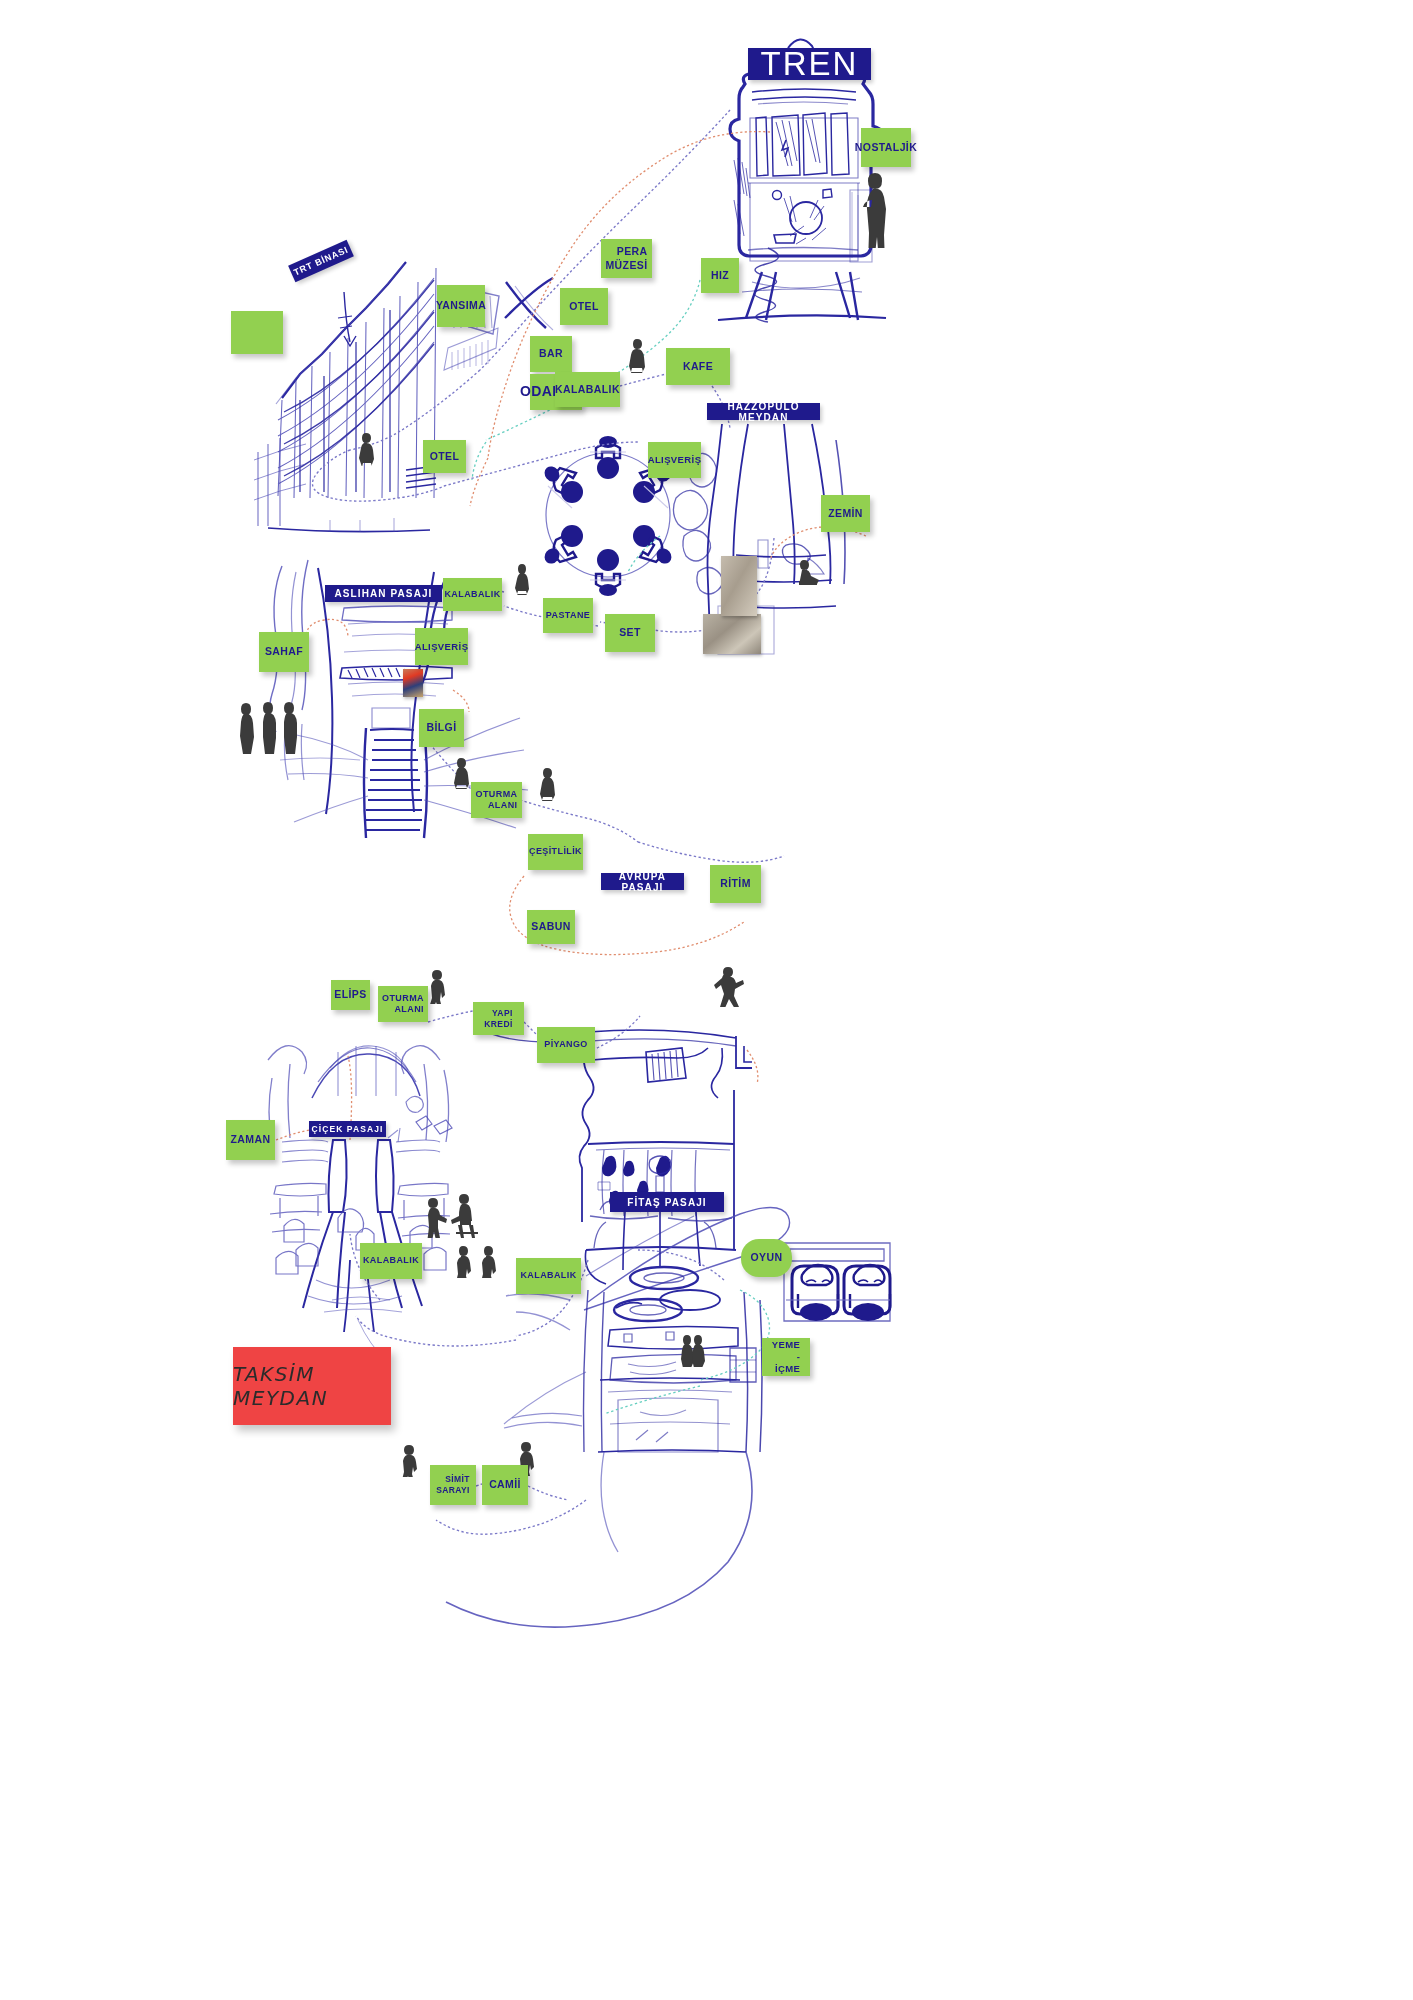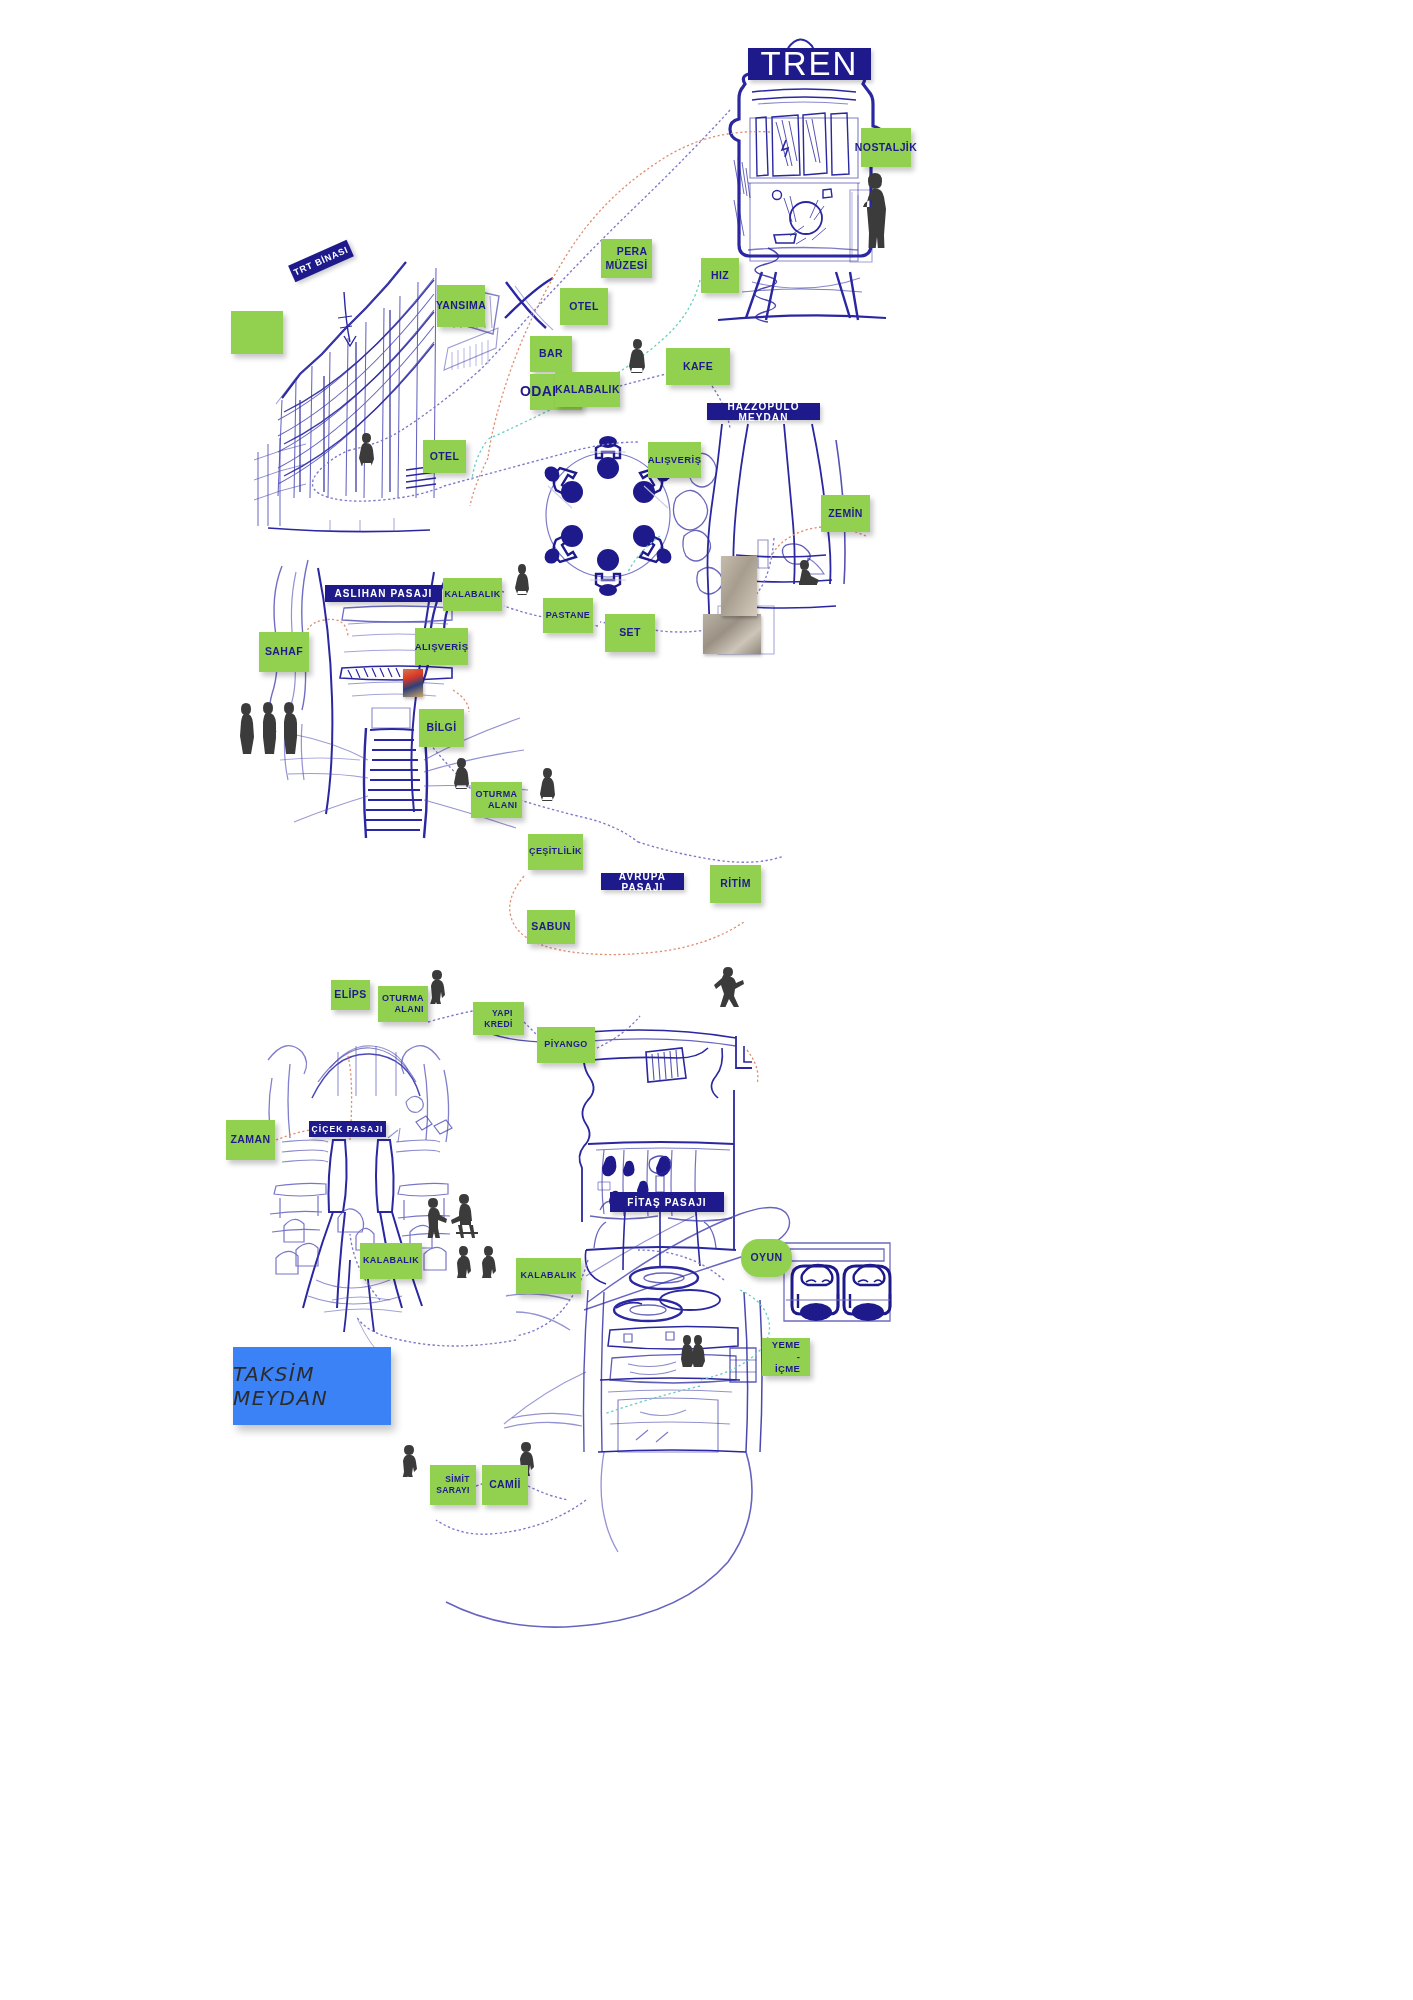--- a/index.html
+++ b/index.html
@@ -76,21 +76,21 @@
   }
   .banner.big {
     font-size: 33px;
     font-weight: 400;
     letter-spacing: 2px;
   }
 
   
   .title-card {
     position: absolute;
-    background: #3b82f6;
+    background: #ef4444;
     box-shadow: 4px 6px 8px rgba(0,0,0,0.22);
     display: flex;
     align-items: center;
     justify-content: center;
   }
   .title-card span {
     font-family: "DejaVu Sans", sans-serif;
     font-style: italic;
     font-size: 20px;
     color: #2b2b2b;

